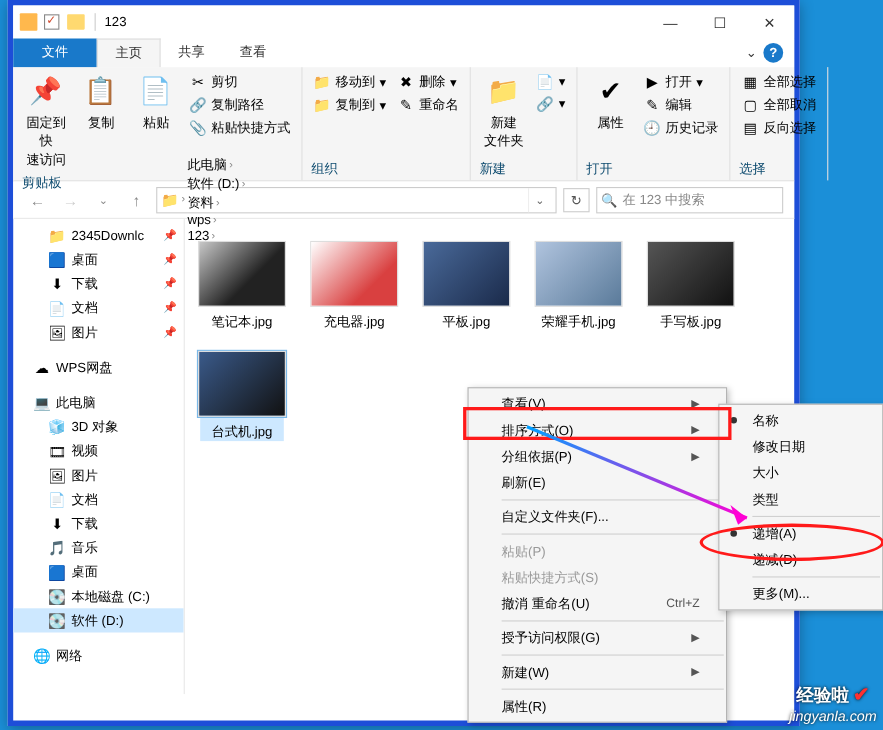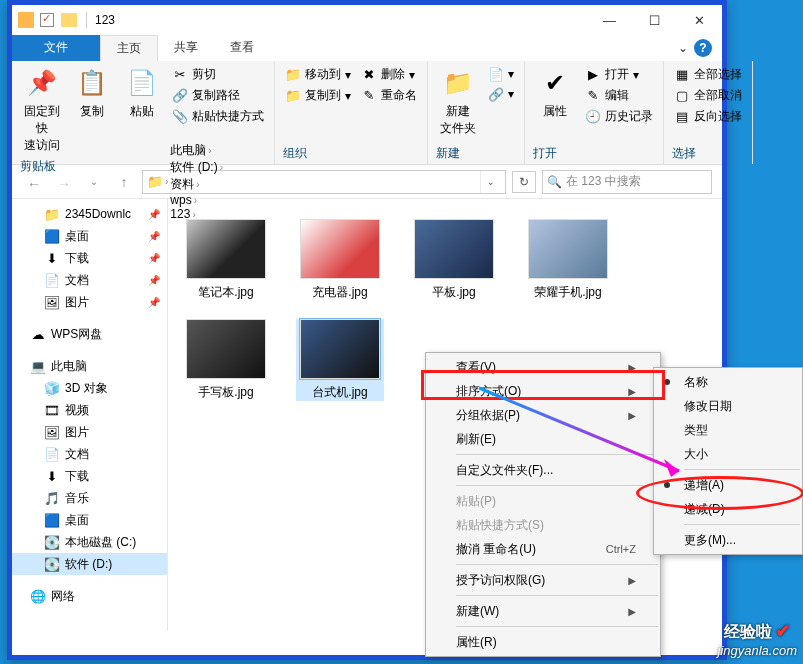--- a/index.html
+++ b/index.html
@@ -40,21 +40,21 @@
 .search-box { width:170px; height:24px; border:1px solid #ccc; display:flex; align-items:center; padding:0 4px; font-size:12px; color:#888; gap:4px; }
 .body { display:flex; height:calc(100% - 30px - 26px - 104px - 34px - 24px); }
 .sidebar { width:156px; border-right:1px solid #e8e8e8; overflow:hidden; font-size:12px; padding-top:4px; }
 .sb-item { display:flex; align-items:center; gap:5px; height:22px; padding-left:18px; position:relative; }
 .sb-item.selected { background:#cde8ff; }
 .sb-ico { width:16px; height:16px; display:flex; align-items:center; justify-content:center; font-size:13px; }
 .pin { margin-left:auto; margin-right:6px; color:#888; font-size:10px; }
 .sb-group { margin-top:10px; }
 .content { flex:1; padding:20px 14px; position:relative; }
 .files { display:flex; flex-wrap:wrap; gap:18px 26px; }
-.file { display:flex; flex-direction:column; align-items:center; width:88px; font-size:12px; }
+.file { display:flex; flex-direction:column; align-items:center; width:76px; font-size:12px; }
 .file.sel .thumb { outline:1px solid #7ab8e8; }
 .file.sel { background:#cde8ff; }
 .thumb { width:80px; height:60px; border:1px solid #ddd; background:#eee; display:flex; align-items:center; justify-content:center; overflow:hidden; position:relative; }
 .thumb .img-placeholder { width:100%; height:100%; }
 .fname { margin-top:5px; text-align:center; width:100%; overflow:hidden; text-overflow:ellipsis; white-space:nowrap; }
 .status { height:24px; border-top:1px solid #e8e8e8; font-size:12px; display:flex; align-items:center; padding-left:10px; color:#444; }
 .context-menu { position:absolute; background:#f5f5f5; border:1px solid #b3b3b3; box-shadow:2px 2px 6px rgba(0,0,0,0.25); font-size:12px; padding:2px 0; }
 .cm1 { left:425px; top:352px; width:236px; }
 .cm2 { left:653px; top:367px; width:150px; }
 .cm-item { height:24px; display:flex; align-items:center; padding:0 24px 0 30px; position:relative; }
@@ -426,24 +426,24 @@
   </div>
 <div class="context-menu cm2" id="cm2">
     <div class="cm-item">
       <span class="cm-bullet"></span>
       <span>名称</span>
     </div>
     <div class="cm-item">
       <span>修改日期</span>
     </div>
     <div class="cm-item">
+      <span>大小</span>
+    </div>
+    <div class="cm-item">
       <span>类型</span>
-    </div>
-    <div class="cm-item">
-      <span>大小</span>
     </div>
     <div class="cm-sep"></div>
     <div class="cm-item">
       <span class="cm-bullet"></span>
       <span>递增(A)</span>
     </div>
     <div class="cm-item">
       <span>递减(D)</span>
     </div>
     <div class="cm-sep"></div>

